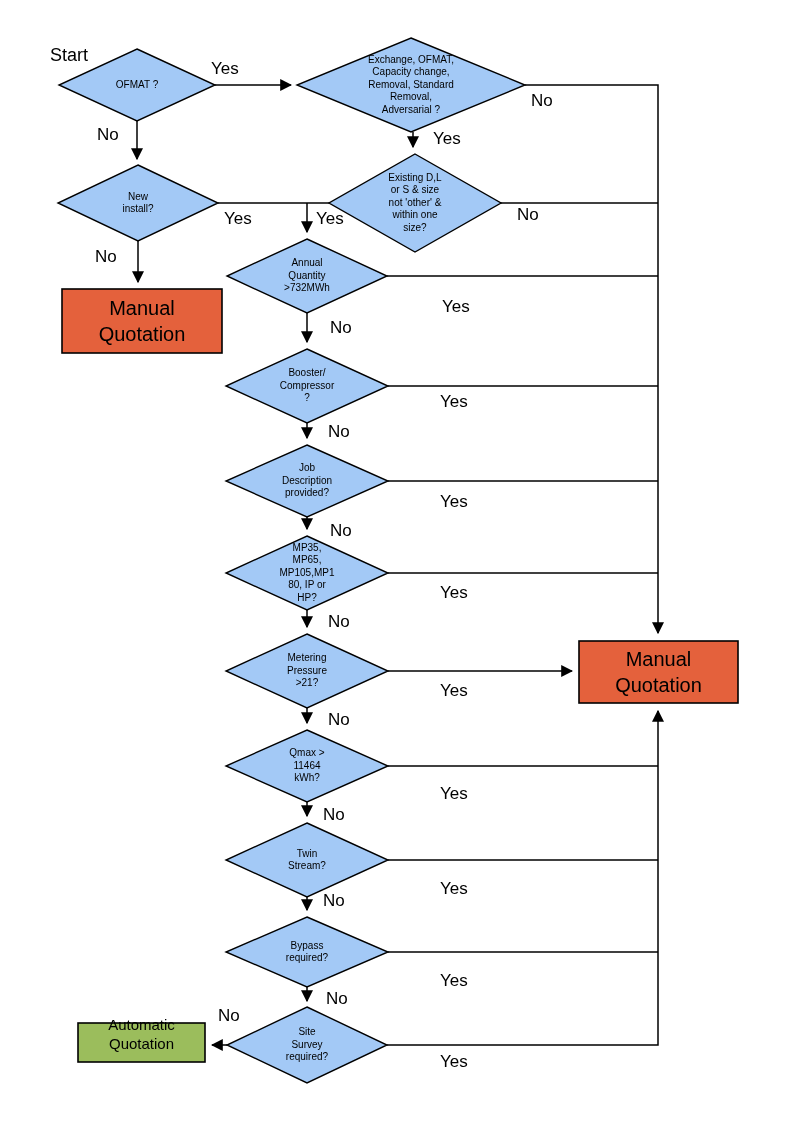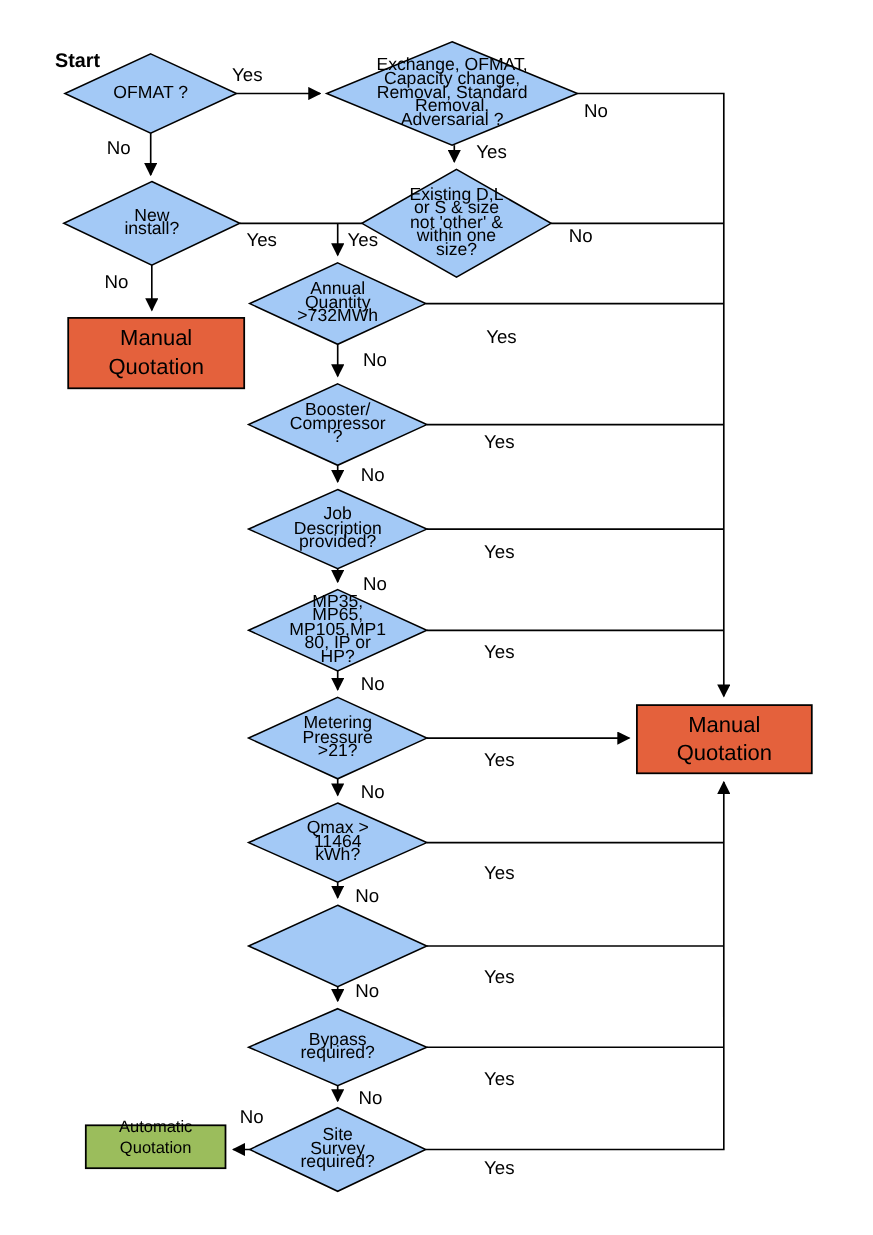--- a/index.html
+++ b/index.html
@@ -8,28 +8,28 @@
     font-family:"Liberation Sans",sans-serif;color:#000;overflow:hidden;
   }
   svg.wires{position:absolute;left:0;top:0;}
   .diamond{fill:var(--decision-fill);stroke:var(--line);stroke-width:1.4;}
   .termrect{stroke:var(--line);stroke-width:1.6;}
   .manual{fill:var(--manual-fill);}
   .auto{fill:var(--automatic-fill);}
   .wire{stroke:var(--line);stroke-width:1.5;fill:none;}
   .node{
     position:absolute;display:flex;align-items:center;justify-content:center;
-    text-align:center;white-space:pre-line;font-size:16px;line-height:12.5px;
+    text-align:center;white-space:pre-line;font-size:10px;line-height:12.5px;
   }
   .termtext{font-size:20px;line-height:26px;}
   .termtext.small{font-size:15px;line-height:19px;}
   .elabel{
     position:absolute;font-size:17px;line-height:22px;white-space:pre-line;
   }
-  .start{font-size:18px;font-weight:bold;}
+  .start{font-size:18px;font-weight:normal;}
 </style>
 </head>
 <body>
 
 <div class="canvas">
 
   <svg class="wires" width="794" height="1123" viewBox="0 0 794 1123">
     <defs>
       <marker id="arr" viewBox="0 0 10 10" refX="9" refY="5" markerWidth="8" markerHeight="8" orient="auto-start-reverse">
         <path d="M0,0 L10,5 L0,10 z" fill="#000"></path>
@@ -110,20 +110,22 @@
 MP65,
 MP105,MP1
 80, IP or
 HP?</div>
   <div class="node" style="left:226px;top:634px;width:162px;height:74px;text-align:center;">Metering
 Pressure
 &gt;21?</div>
   <div class="node" style="left:226px;top:730px;width:162px;height:72px;">Qmax &gt;
 11464
 kWh?</div>
+  <div class="node" style="left:226px;top:823px;width:162px;height:74px;">Twin
+Stream?</div>
   <div class="node" style="left:226px;top:917px;width:162px;height:70px;">Bypass
 required?</div>
   <div class="node" style="left:227px;top:1007px;width:160px;height:76px;">Site
 Survey
 required?</div>
 
   <div class="node termtext" style="left:62px;top:289px;width:160px;height:64px;">Manual
 Quotation</div>
   <div class="node termtext" style="left:579px;top:641px;width:159px;height:62px;">Manual
 Quotation</div>

